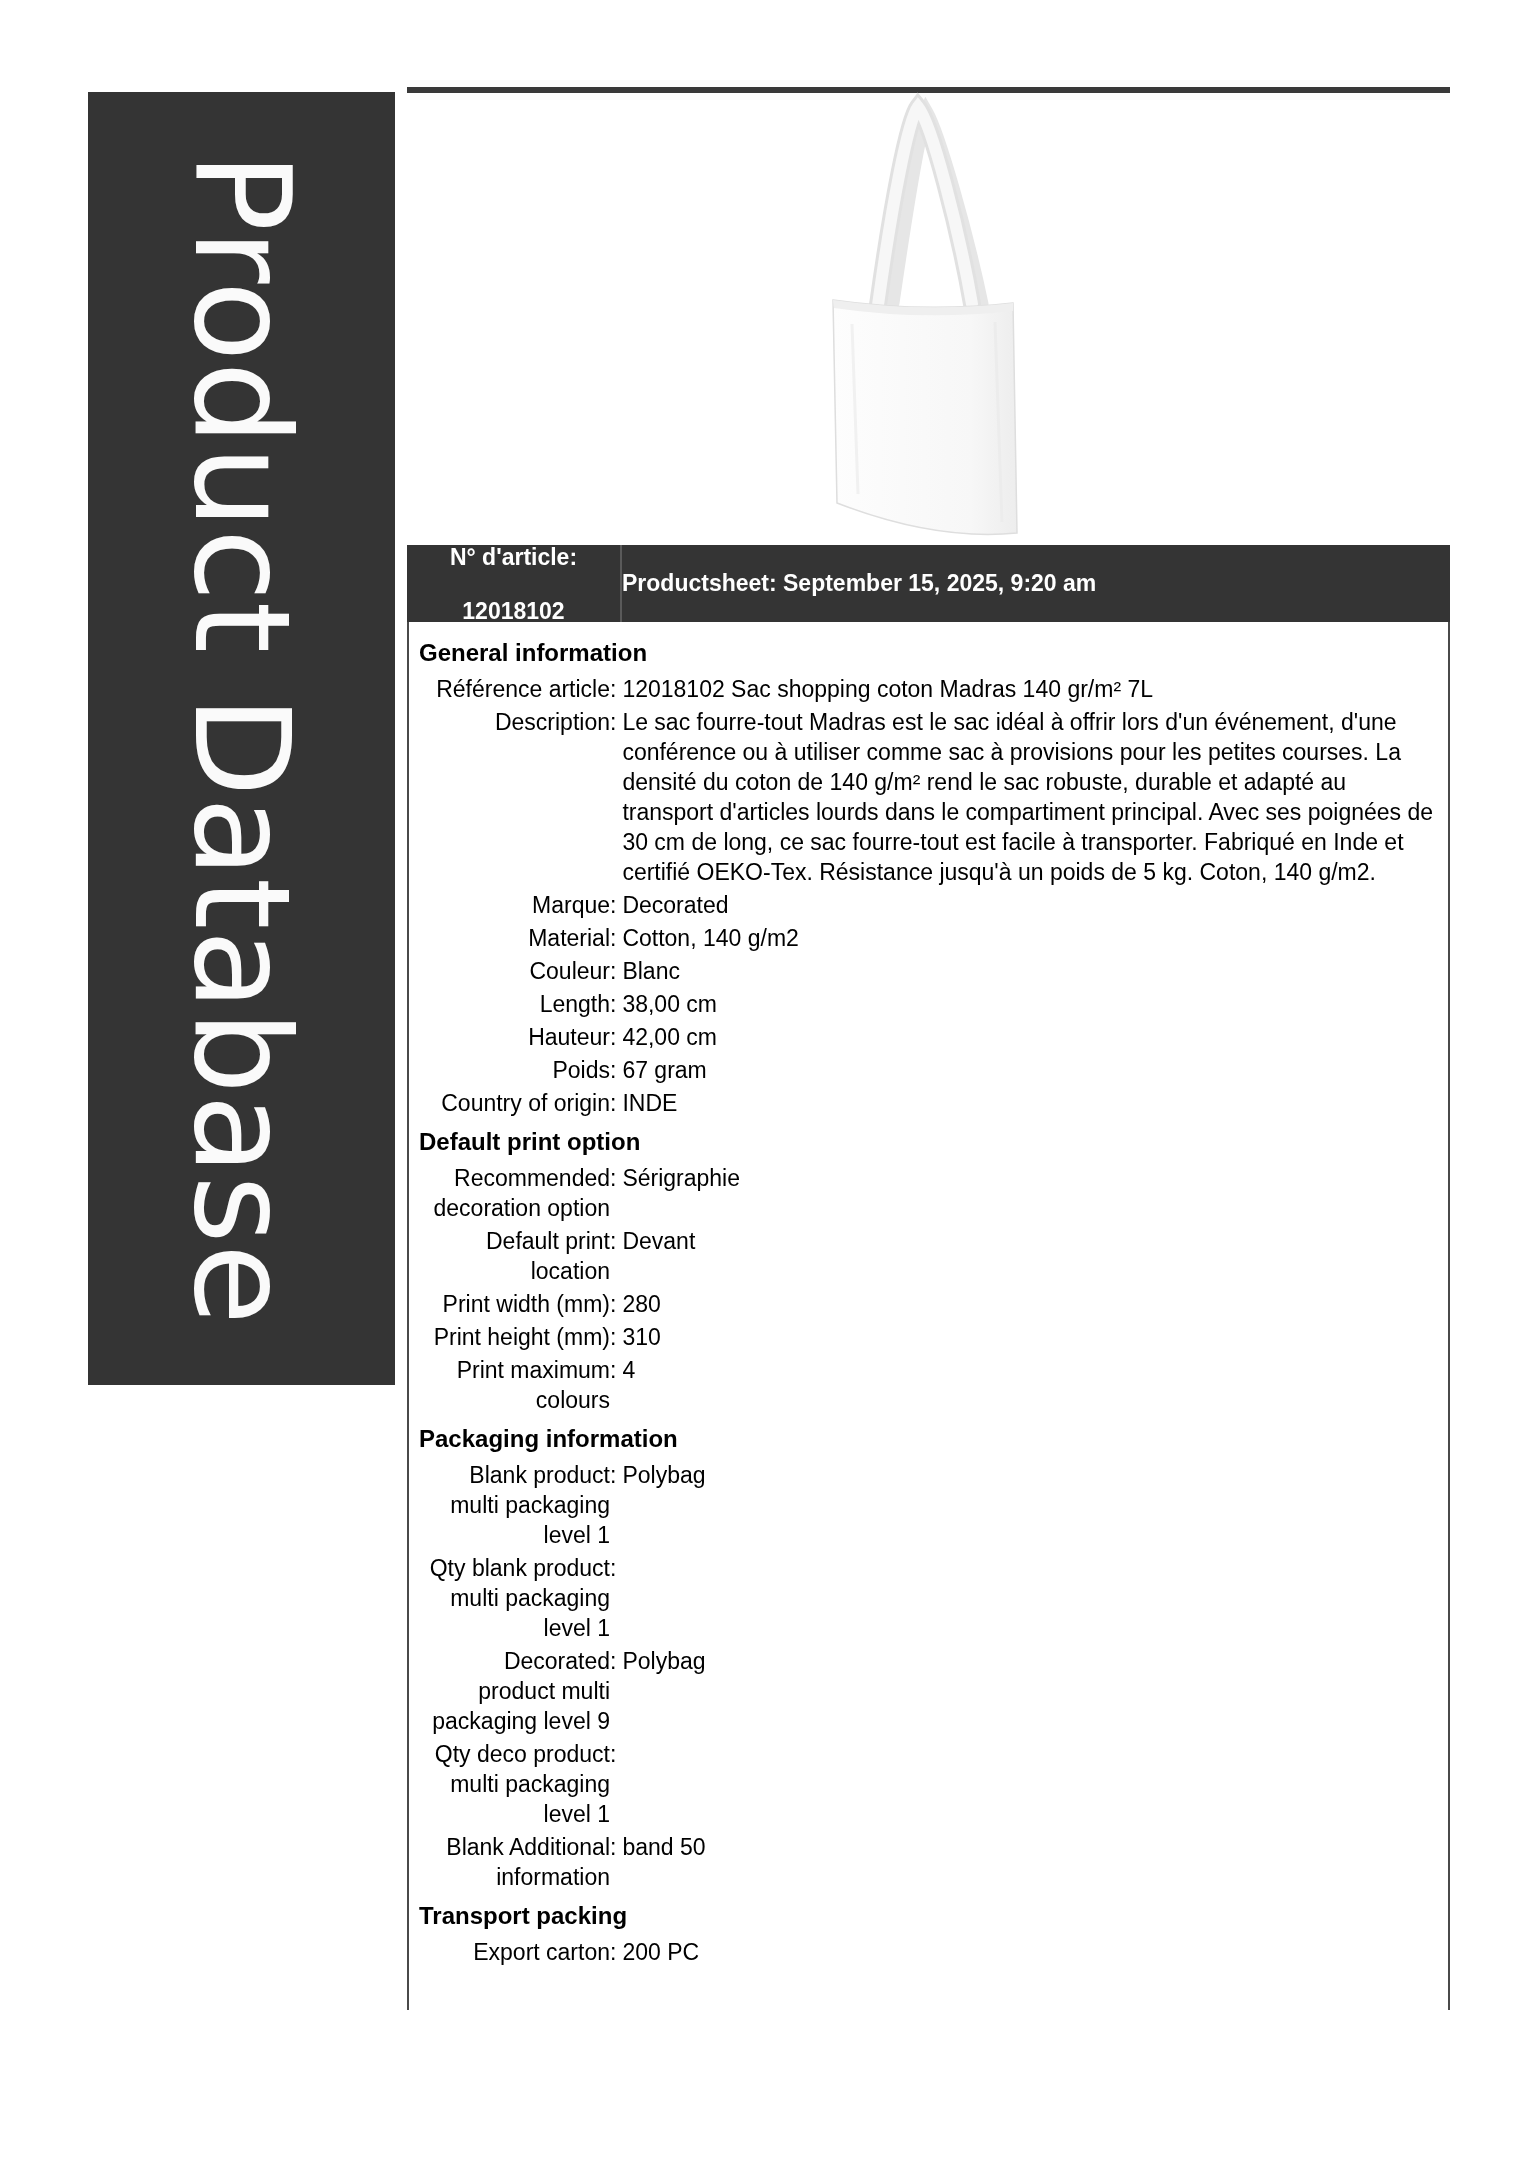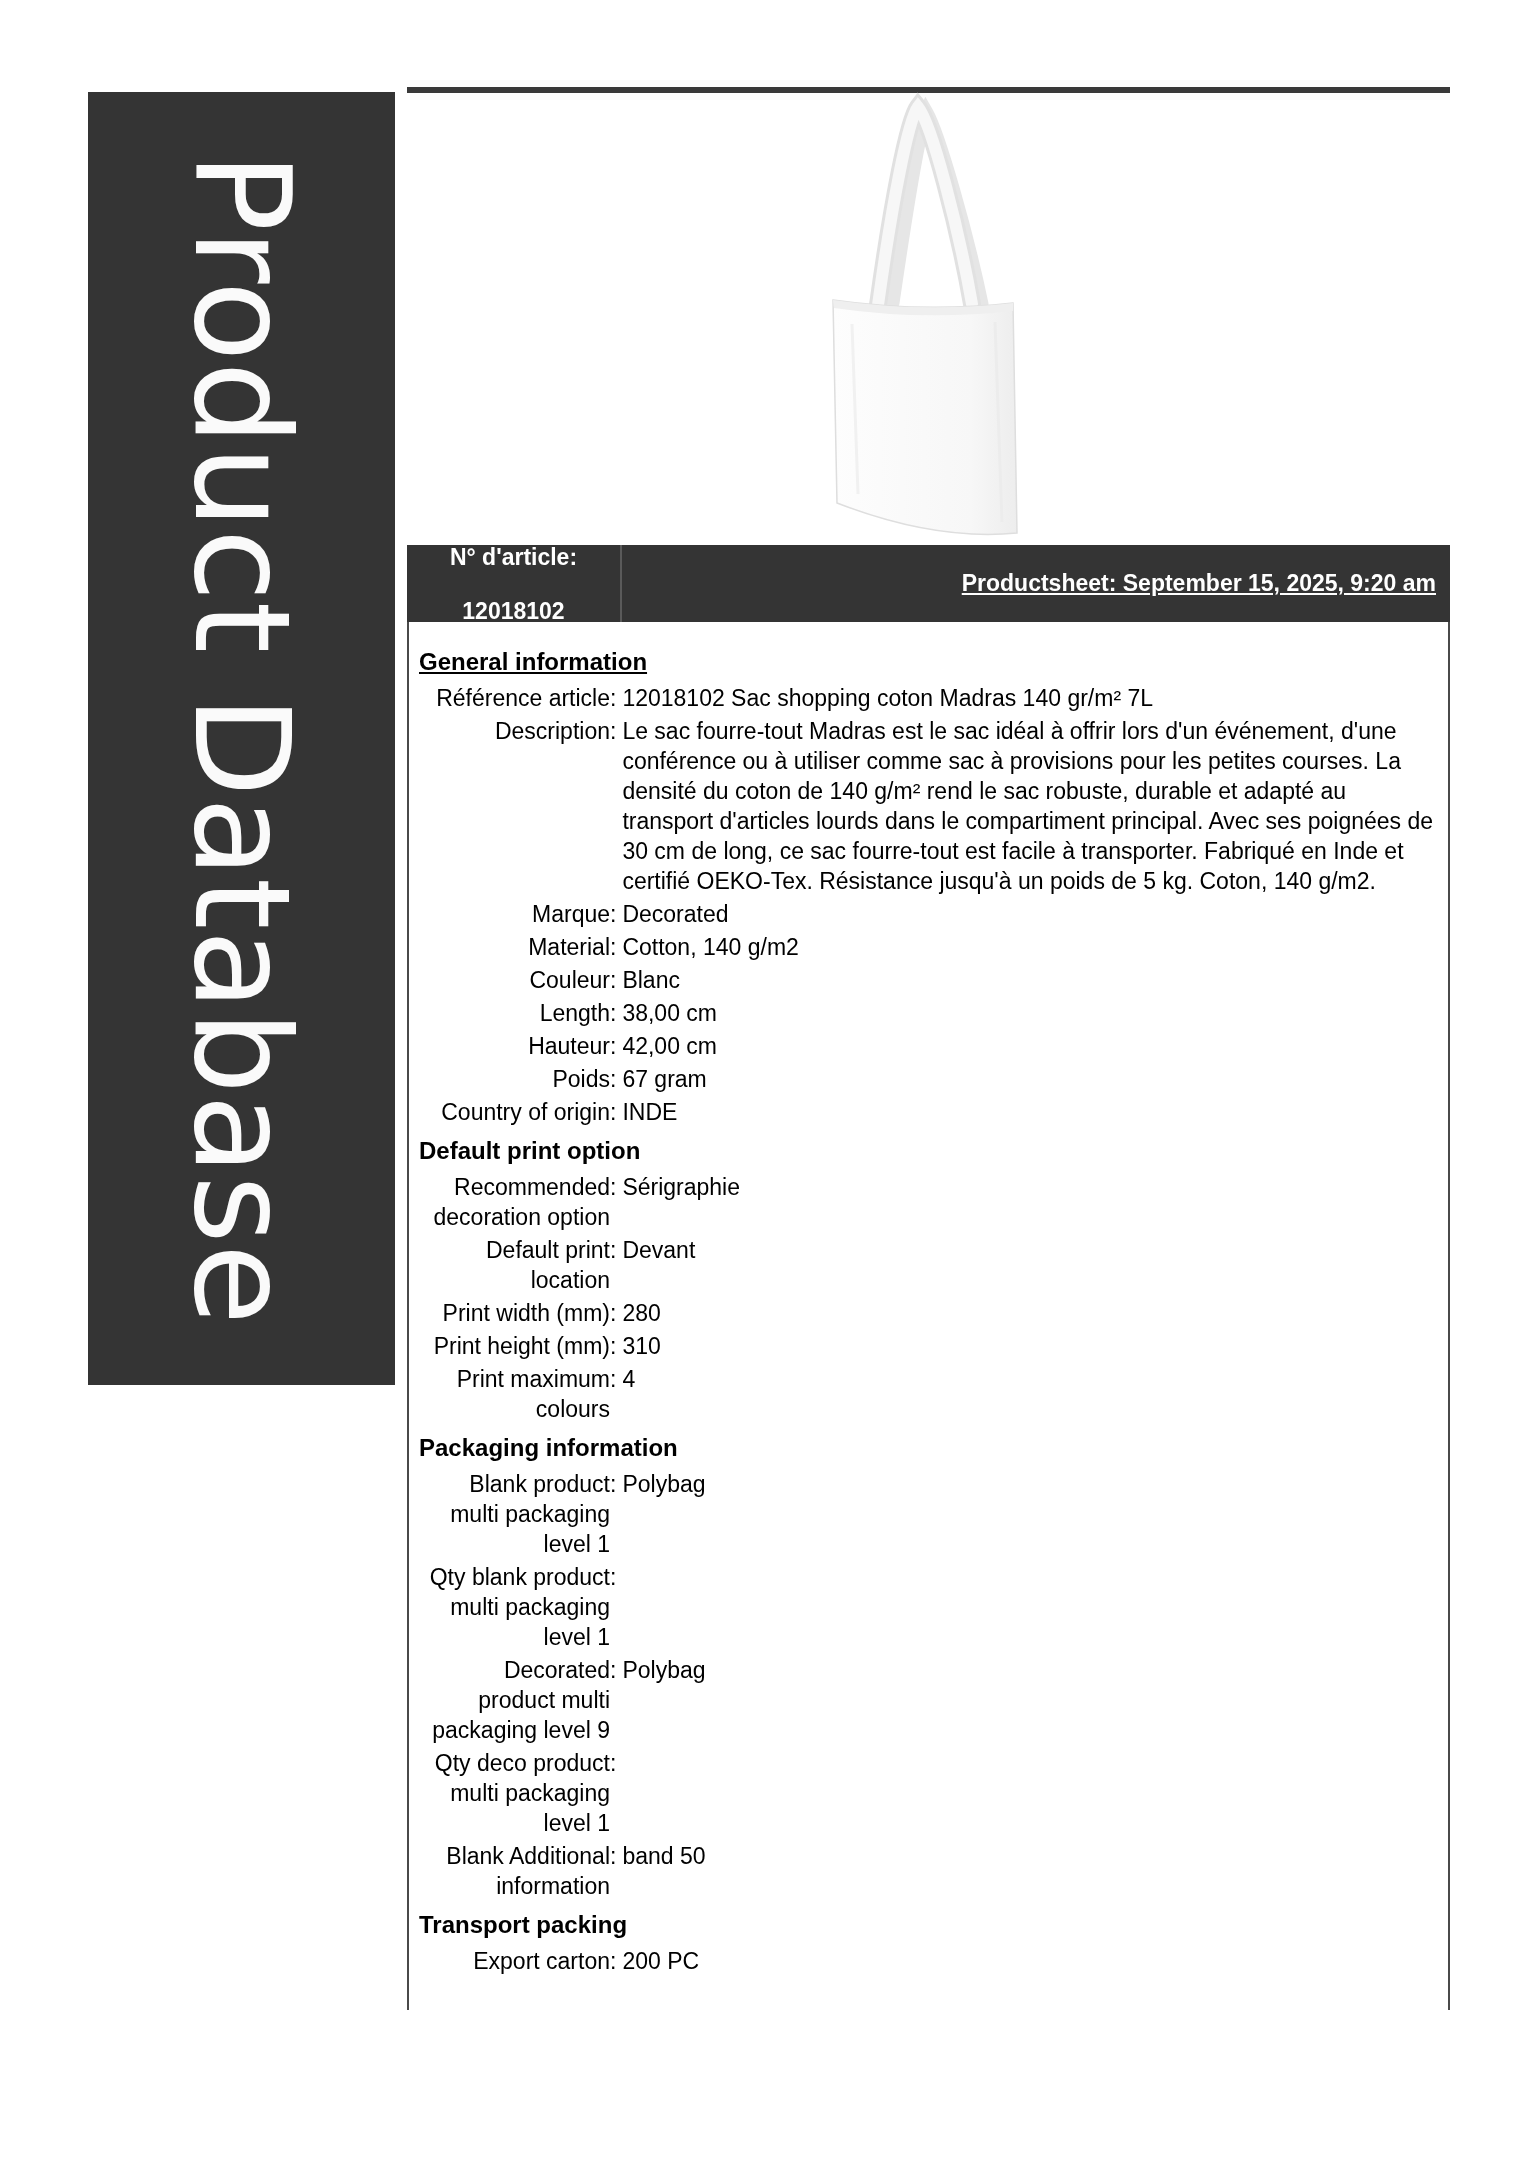--- a/index.html
+++ b/index.html
@@ -24,35 +24,34 @@
   
   .header-bar{
     position:absolute;left:407px;top:545px;width:1043px;height:77px;
     background:#343434;color:#ffffff;display:flex;font-weight:bold;font-size:23px;
   }
   .header-cell-article{
     width:213px;display:flex;flex-direction:column;align-items:center;justify-content:center;
     line-height:36px;text-align:center;gap:18px;
   }
   .header-cell-sheet{
-    flex:1;border-left:2px solid #5a5a5a;display:flex;align-items:center;justify-content:flex-end;
+    flex:1;border-left:2px solid #5a5a5a;display:flex;align-items:center;justify-content:flex-start;
     padding-right:14px;
-    text-decoration:underline;
   }
   
   .product-table{
     position:absolute;left:407px;top:622px;width:1043px;height:1388px;
     border-left:2px solid #4a4a4a;border-right:2px solid #4a4a4a;
     box-sizing:border-box;padding:8px 8px 0 10px;overflow:hidden;
     font-size:23px;line-height:30px;
   }
   .section-title{
     font-weight:bold;font-size:24px;line-height:32px;margin:8px 0 5px 0;
   }
-  .section:first-child .section-title{margin-top:16px;text-decoration:underline;}
+  .section:first-child .section-title{margin-top:7px;}
   .row{display:flex;margin-bottom:3px;}
   .row-label{width:191px;flex:0 0 191px;white-space:pre-line;text-align:right;}
   .row-value{flex:1;display:flex;align-items:flex-start;}
   .row-colon{flex:0 0 auto;margin-right:6px;}
   .row-text{flex:1;}
 </style>
 </head>
 <body>
 
 <div class="page">

